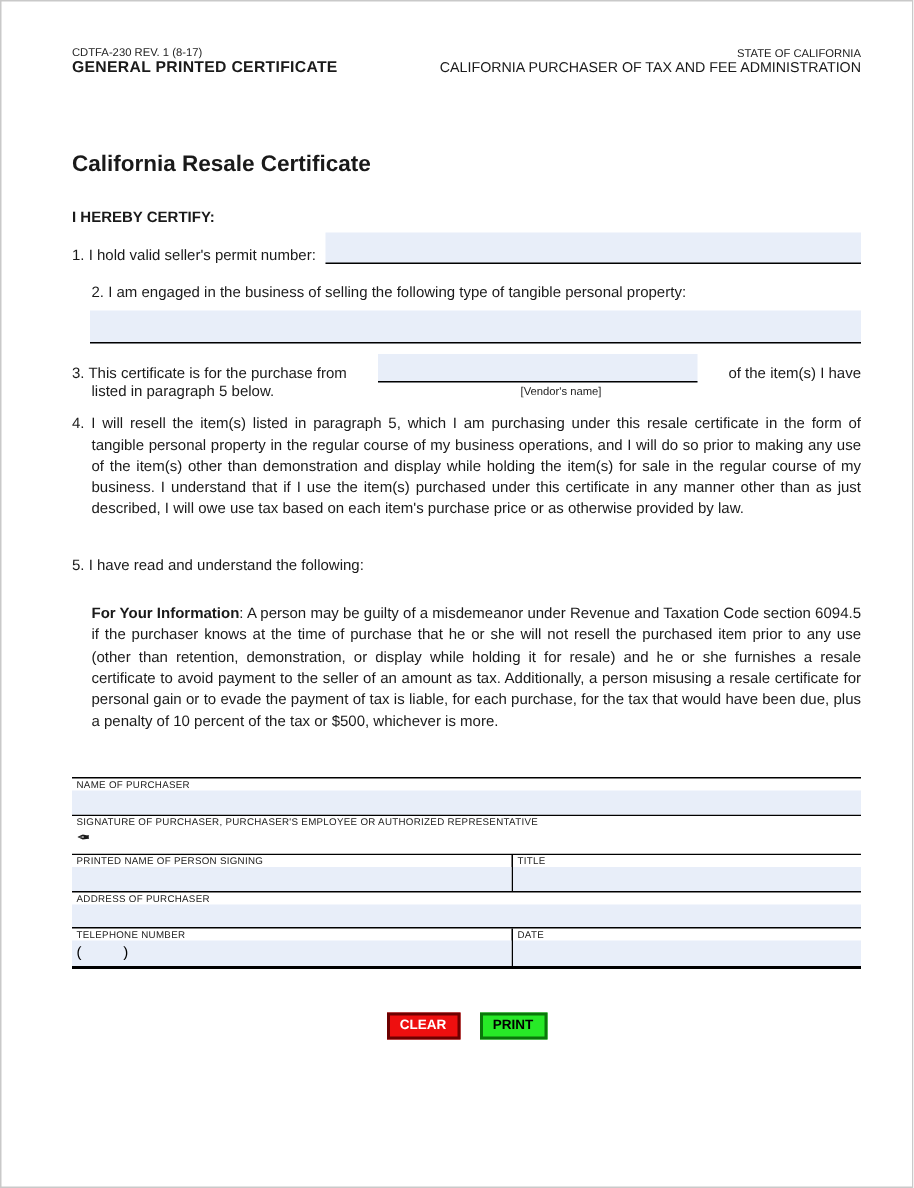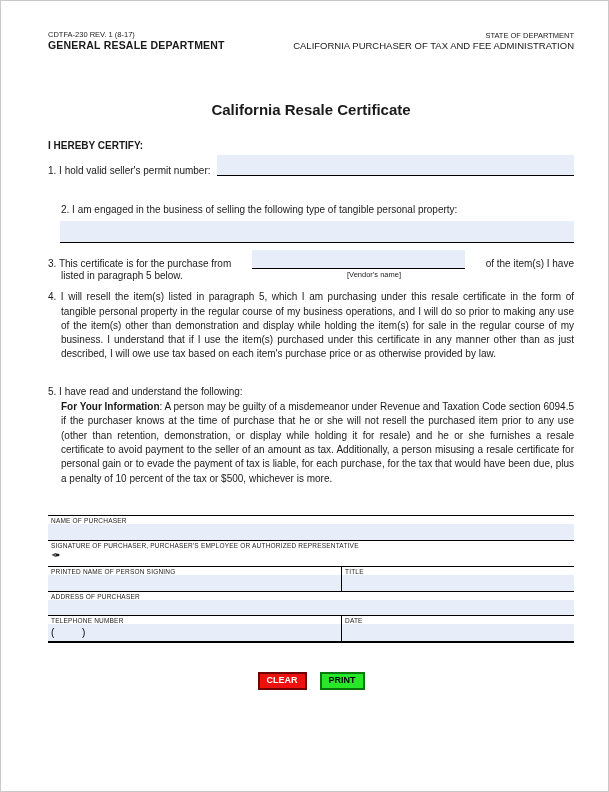--- a/index.html
+++ b/index.html
@@ -15,53 +15,53 @@
     overflow:hidden;
   }
   
   .hdr { display:flex; justify-content:space-between; align-items:flex-end; }
   .hdr-left .form-no { font-size:7.5px; color:#222; }
   .hdr-left .form-name { font-size:10.5px; font-weight:bold; letter-spacing:.2px; }
   .hdr-right { text-align:right; }
   .hdr-right .state { font-size:7.5px; }
   .hdr-right .dept { font-size:9.5px; }
   
-  .title { margin-top:50px; text-align:center; font-size:15px; font-weight:bold; }
+  .title { margin-top:50px; font-size:15px; font-weight:bold; }
   .certify { margin-top:22px; font-size:10px; font-weight:bold; }
   
   .txt { font-size:10px; line-height:1.43; }
   .hang { padding-left:13px; text-indent:-13px; }
   .just { text-align:justify; }
   
   input.fld {
     background:#e8eef9; border:none; border-bottom:1px solid #000;
     font-family:"Liberation Sans","DejaVu Sans",sans-serif; font-size:10px;
     padding:0 2px; outline:none;
   }
   .item1 { margin-top:4px; display:flex; align-items:flex-end; }
   .item1 .lbl { font-size:10px; white-space:nowrap; }
   .item1 input { flex:1; margin-left:6px; height:21px; }
-  .item2 { margin-top:27px; }
+  .item2 { margin-top:13px; }
   .item2 input { display:block; margin-left:12px; width:calc(100% - 12px); height:22px; margin-top:4px; }
   .item3 { margin-top:7px; }
   .item3-line1 { display:flex; align-items:flex-end; font-size:10px;gap:16px; }
   .item3-line1 .pre { white-space:nowrap; }
   .item3-line1 input { flex:1; margin:0 5px; height:19px; }
   .item3-line1 .suf { white-space:nowrap; }
   .item3-line2 { display:flex; font-size:10px; margin-top:1px; }
   .item3-line2 .l2 { width:226px; padding-left:13px; }
   .item3-line2 .cap { flex:1; text-align:center; font-size:7.5px; color:#222; }
   .item3-line2 .sp { width:100px; }
   .item4 { margin-top:9px; }
   .item5 { margin-top:17px; }
   .item5-fields { margin-left:12px; margin-top:14px; }
   .item5-fields input { display:block; width:100%; height:21px; }
   .item5-fields input:last-child { border-bottom-width:2px; }
   .item6 { margin-top:23px; }
-  .fyi { margin-top:1px; margin-left:13px; }
+  .fyi { margin-top:18px; margin-left:13px; }
   
   .sig-table { margin-top:29px; border-top:1px solid #000; border-bottom:2px solid #000; }
   .sig-row { border-bottom:1px solid #000; display:flex; }
   .sig-row:last-child { border-bottom:none; }
   .cell { flex:1; display:flex; flex-direction:column; }
   .cell-l { flex:0 0 294px; border-right:1px solid #000; }
   .cell .clbl { font-size:6.5px; color:#222; padding:1px 0 0 3px; letter-spacing:.2px; white-space:nowrap; overflow:hidden; }
   .cell input { flex:1; width:100%; background:#e8eef9; border:none; outline:none;
                 font-family:"Liberation Sans","DejaVu Sans",sans-serif; font-size:10px; padding:0 3px; }
   .row-name { height:25px; }
@@ -80,24 +80,24 @@
   .btn-print { background:#27e927; color:#000; border:2px solid #0a770a; }
 </style>
 </head>
 <body>
 
 <div class="page">
 
   <div class="hdr">
     <div class="hdr-left">
       <div class="form-no">CDTFA-230 REV. 1 (8-17)</div>
-      <div class="form-name">GENERAL RESALE DEPARTMENT</div>
+      <div class="form-name">GENERAL PRINTED CERTIFICATE</div>
     </div>
     <div class="hdr-right">
-      <div class="state">STATE OF DEPARTMENT</div>
+      <div class="state">STATE OF CALIFORNIA</div>
       <div class="dept">CALIFORNIA PURCHASER OF TAX AND FEE ADMINISTRATION</div>
     </div>
   </div>
 
   <div class="title">California Resale Certificate</div>
 
   <div class="certify">I HEREBY CERTIFY:</div>
 
   <div class="item1">
     <span class="lbl">1. I hold valid seller's permit number:</span>

